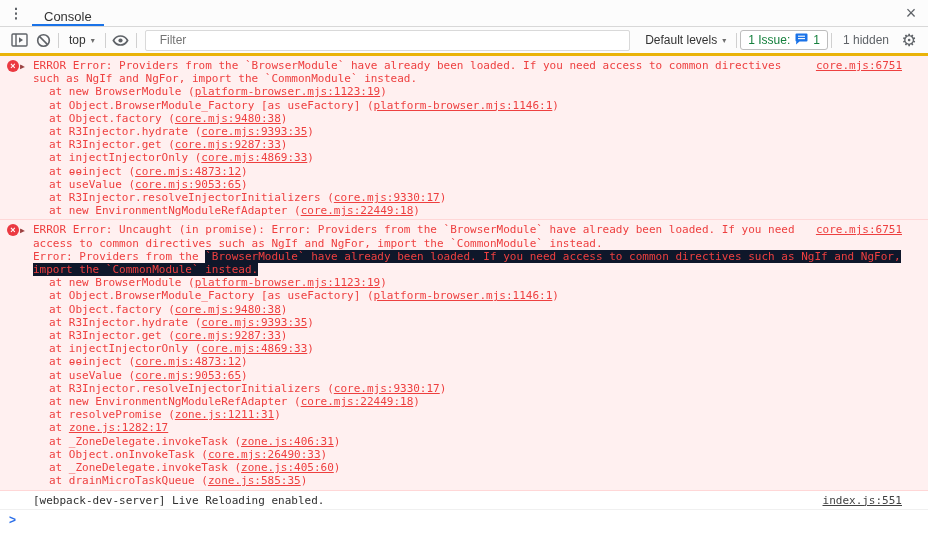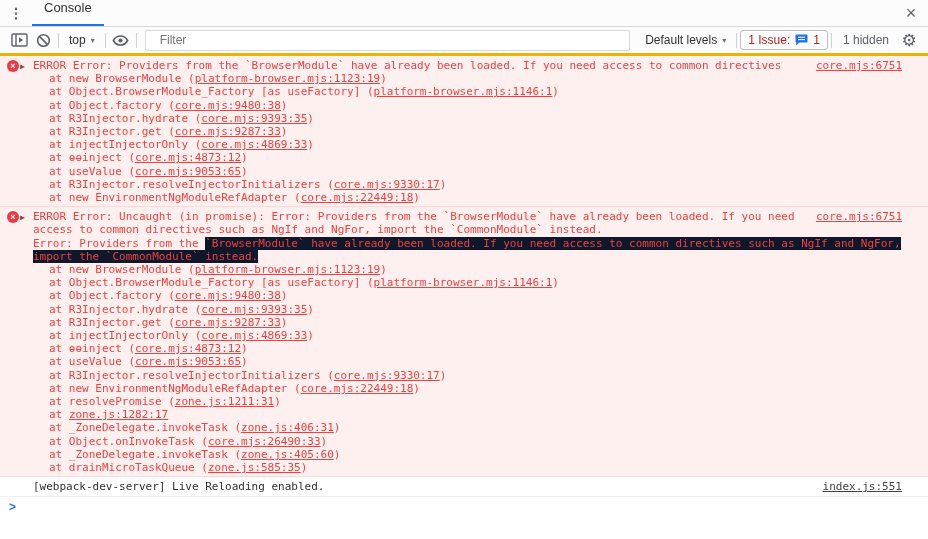--- a/index.html
+++ b/index.html
@@ -3,37 +3,37 @@
 <meta charset="utf-8">
 <style>
   html,body{margin:0;padding:0}
   body{width:928px;height:539px;overflow:hidden;background:#fff;
        font-family:"Liberation Sans",sans-serif;display:flex;flex-direction:column;
        -webkit-font-smoothing:antialiased}
   
   .tabbar{height:26px;border-bottom:1px solid #d8d8d8;display:flex;align-items:center;
           background:#fcfcfc;flex:0 0 auto}
   .kebab{width:32px;text-align:center;color:#5f6368;font-size:14px;font-weight:bold;cursor:pointer}
-  .tab{height:26px;box-sizing:border-box;display:flex;align-items:flex-start;padding:0 12px;
+  .tab{height:26px;box-sizing:border-box;display:flex;align-items:flex-end;padding:0 12px;
        font-size:13px;color:#333;border-bottom:2px solid #1a73e8;cursor:pointer}
   .closebtn{margin-left:auto;width:34px;text-align:center;color:#5f6368;font-size:18px;
             line-height:18px;cursor:pointer}
   
   .toolbar{height:26px;border-bottom:3px solid #eab308;display:flex;align-items:center;
            background:#fcfcfc;padding:0 7px;flex:0 0 auto}
   .tbtn{width:24px;height:22px;display:flex;align-items:center;justify-content:center;cursor:pointer}
   .sep{width:1px;height:15px;background:#d0d0d0;margin:0 3px;flex:0 0 auto}
   .ctx{display:flex;align-items:center;font-size:12px;color:#333;padding:0 7px;gap:5px;cursor:pointer}
   .caret{font-size:8px;color:#6e6e6e}
   .filter{flex:1;height:15px;border:1px solid #d9d9d9;border-radius:2px;background:#fff;
           margin:0 8px 0 5px;font-size:12px;padding:2px 14px;color:#333;outline:none;
           font-family:"Liberation Sans",sans-serif}
   .filter::placeholder{color:#757575}
-  .issues{border:1px solid #bdbdbd;border-radius:3px;display:flex;align-items:center;gap:5px;
-          padding:2px 7px;font-size:12px;color:#b91c1c;cursor:pointer;background:#fff;flex:0 0 auto}
+  .issues{border:1px solid #bdbdbd;border-radius:3px;display:flex;gap:5px;
+          padding:2px 7px;font-size:12px;color:#15803d;cursor:pointer;background:#fff;flex:0 0 auto}
   .hiddenlbl{color:#5f6368;font-size:12px;padding:0 8px;white-space:nowrap}
   .gear{width:24px;height:22px;display:flex;align-items:center;justify-content:center;
         color:#5f6368;font-size:17px;cursor:pointer}
   
   .console{flex:1;display:flex;flex-direction:column;overflow:hidden;
            font-family:"DejaVu Sans Mono","Liberation Mono",monospace;font-size:11px}
   .msg{position:relative;padding:3px 112px 2px 33px;border-bottom:1px solid #f0f0f0}
   .msg.error{background:#fff0f0;border-bottom-color:#ffd7d7;color:#ee4040}
   .msg.log{color:#303030}
   .line{white-space:pre;line-height:13.2px;position:relative}
@@ -120,20 +120,21 @@
     <span>⚙</span>
   </div>
 </div>
 
 <div class="console">
   <div>
       <div class="msg error">
         <span class="err-icon">×</span>
         <a class="src">core.mjs:6751</a>
         <div class="line"><span class="expander">▶</span><span>ERROR Error: Providers from the `BrowserModule` have already been loaded. If you need access to common directives</span></div>
+        <div class="line"><span>such as NgIf and NgFor, import the `CommonModule` instead.</span></div>
         <div class="line stack">at new BrowserModule (<a class="slink">platform-browser.mjs:1123:19</a>)</div>
         <div class="line stack">at Object.BrowserModule_Factory [as useFactory] (<a class="slink">platform-browser.mjs:1146:1</a>)</div>
         <div class="line stack">at Object.factory (<a class="slink">core.mjs:9480:38</a>)</div>
         <div class="line stack">at R3Injector.hydrate (<a class="slink">core.mjs:9393:35</a>)</div>
         <div class="line stack">at R3Injector.get (<a class="slink">core.mjs:9287:33</a>)</div>
         <div class="line stack">at injectInjectorOnly (<a class="slink">core.mjs:4869:33</a>)</div>
         <div class="line stack">at ɵɵinject (<a class="slink">core.mjs:4873:12</a>)</div>
         <div class="line stack">at useValue (<a class="slink">core.mjs:9053:65</a>)</div>
         <div class="line stack">at R3Injector.resolveInjectorInitializers (<a class="slink">core.mjs:9330:17</a>)</div>
         <div class="line stack">at new EnvironmentNgModuleRefAdapter (<a class="slink">core.mjs:22449:18</a>)</div>

